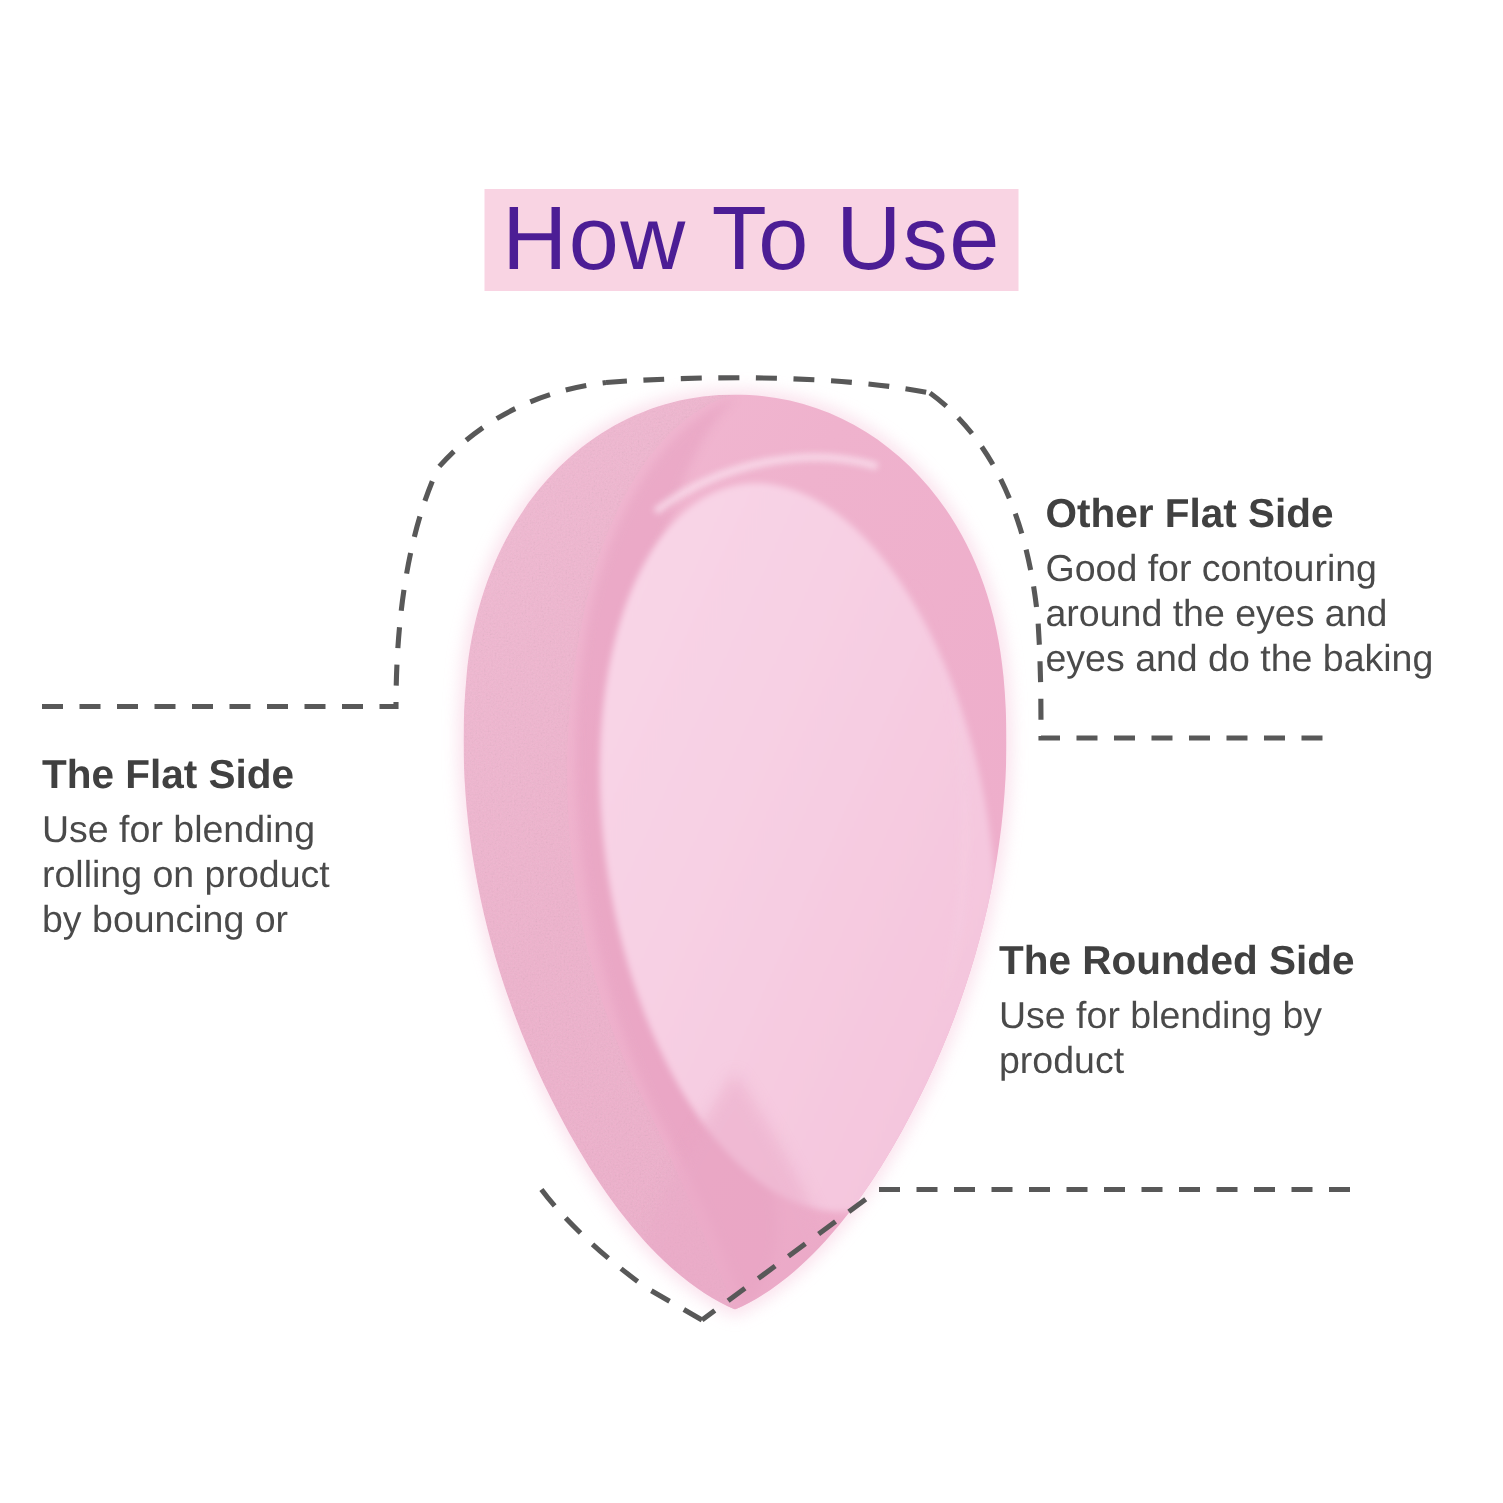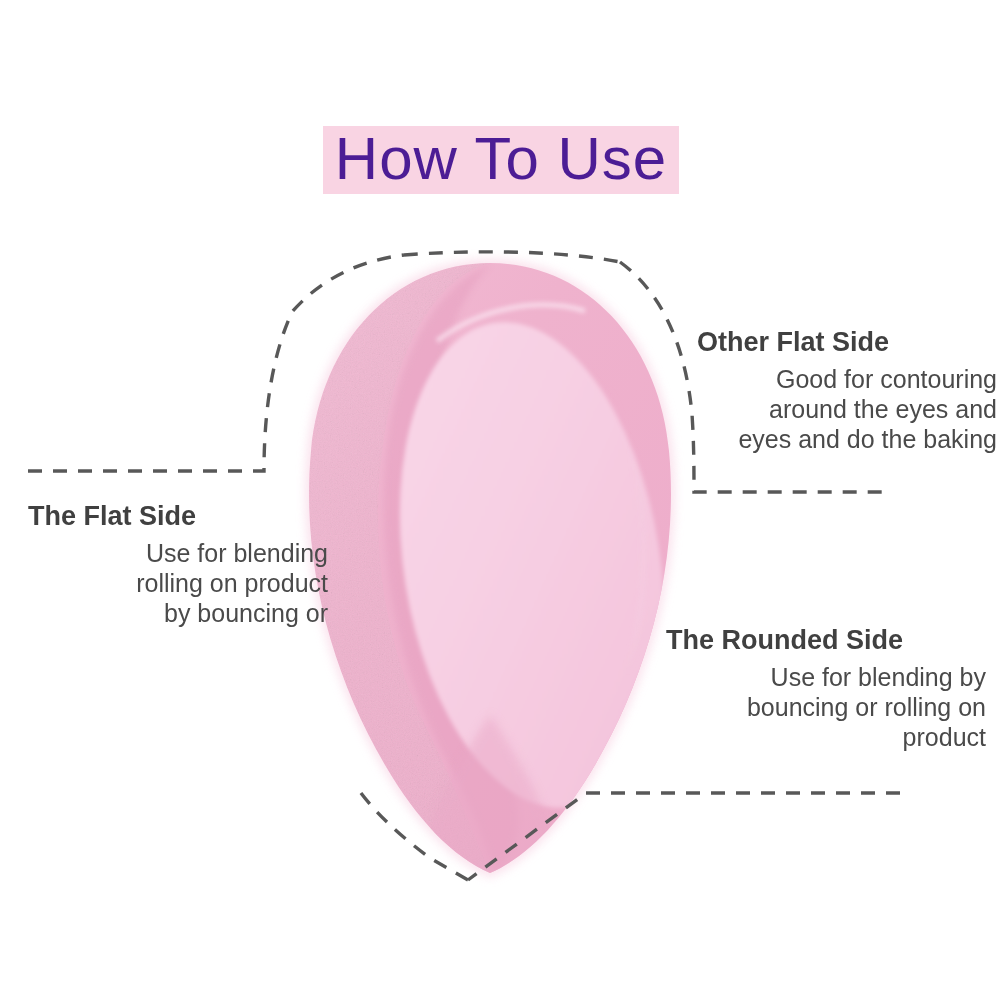--- a/index.html
+++ b/index.html
@@ -66,21 +66,21 @@
     margin: 0 0 6px 0;
     white-space: nowrap;
   }
   .callout-body {
     color: #4a4a4a;
     font-size: 25px;
     font-weight: 400;
     line-height: 30px;
     margin: 0;
   }
-  .callout-body span { display: block; white-space: nowrap; text-align: right; }
+  .callout-body span { display: block; white-space: nowrap; }
 
   #callout-flat-side   { left: 28px;  top: 500px; width: 300px; }
   #callout-other-flat  { left: 697px; top: 326px; width: 300px; }
   #callout-rounded     { left: 666px; top: 624px; width: 320px; }
 </style>
 </head>
 <body>
 
 <div id="page">
 
@@ -205,18 +205,17 @@
       <span>Good for contouring</span>
       <span>around the eyes and</span>
       <span>eyes and do the baking</span>
     </p>
   </div>
 
   <div class="callout" id="callout-rounded">
     <p class="callout-title">The Rounded Side</p>
     <p class="callout-body">
       <span>Use for blending by</span>
-      <span>bouncing or rolling on</span>
       <span>product</span>
     </p>
   </div>
 
 </div>
 
 </body></html>

